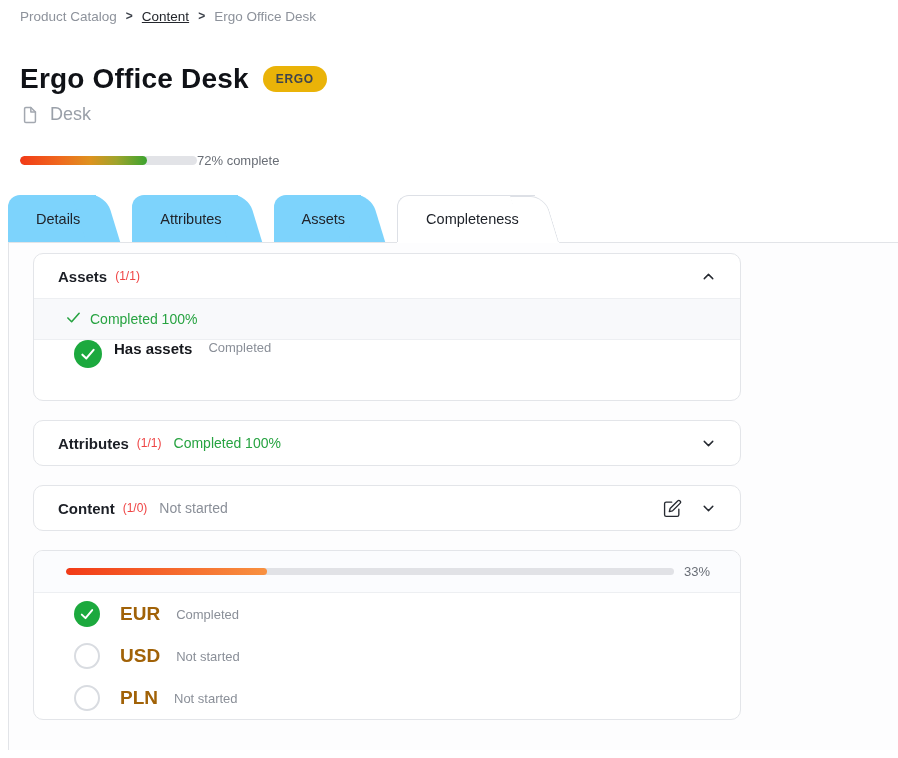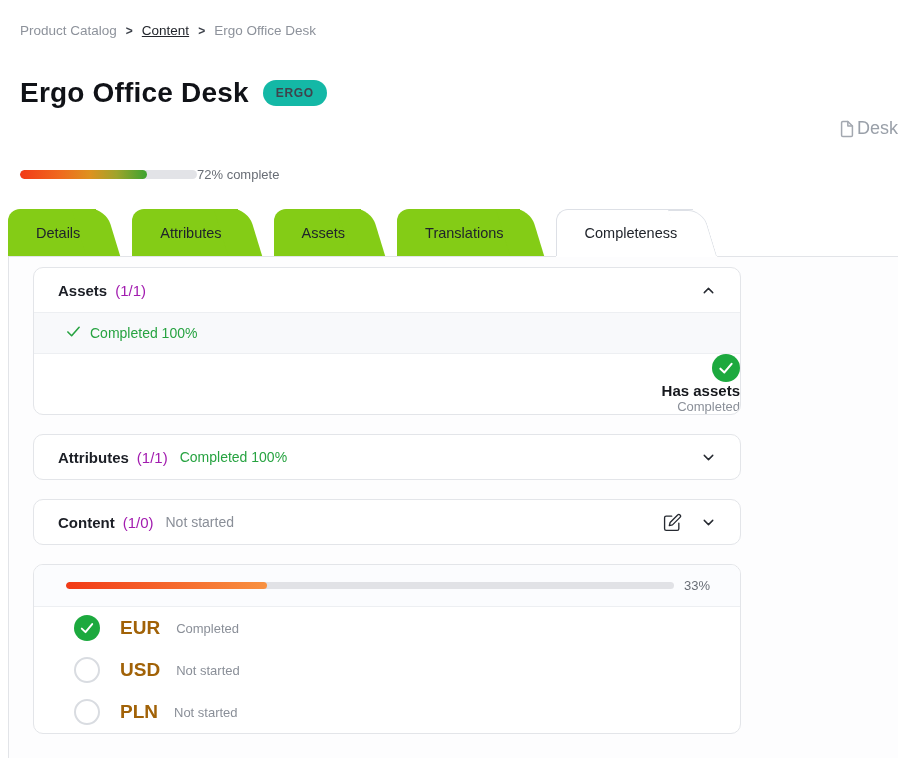--- a/index.html
+++ b/index.html
@@ -1,75 +1,75 @@
 <!DOCTYPE html>
 <html><head>
 <meta charset="utf-8">
 <style>
   * { margin:0; padding:0; box-sizing:border-box; }
   html,body { width:898px; height:758px; overflow:hidden; background:#fff;
     font-family:"Liberation Sans", sans-serif; color:#1c1f26; }
 
   
-  .breadcrumb { display:flex; align-items:flex-end; gap:9px; padding:23px 0 0 20px;
+  .breadcrumb { display:flex; align-items:flex-start; gap:9px; padding:9px 0 0 20px;
     font-size:13.5px; }
   .crumb { color:#8d929b; text-decoration:none; }
   .crumb--link { color:#23262c; text-decoration:underline; font-weight:500; }
   .crumb-sep { color:#3c414a; font-size:12px; font-weight:700; }
 
   
   .title-row { display:flex; align-items:flex-start; margin:39px 0 0 20px; }
   .page-title { font-size:28px; font-weight:800; color:#101217; line-height:32px; letter-spacing:0.2px; }
-  .badge { margin:3px 0 0 14px; background:#14b8a6; color:#3f444d; font-size:12px;
+  .badge { margin:3px 0 0 14px; background:#eab308; color:#3f444d; font-size:12px;
     font-weight:700; letter-spacing:0.6px; padding:6px 13px; border-radius:14px; }
-  .family-row { display:flex; align-items:center; margin:9px 0 0 20px;justify-content:flex-end; }
+  .family-row { display:flex; align-items:center; gap:10px; margin:9px 0 0 20px; }
   .family-row svg { display:block; }
   .family-label { font-size:18px; color:#9aa0a9; }
 
   .progress-row { display:flex; align-items:center; margin:28px 0 0 20px; }
   .pbar { width:177px; height:9px; border-radius:5px; background:#e2e3e7; overflow:hidden; }
   .pbar-fill { height:100%; border-radius:5px;
     background:linear-gradient(90deg,#f23a17 0%,#ef6a1e 32%,#de921f 55%,#9fa42c 76%,#3ba32f 100%); }
   .pbar-label { font-size:13px; color:#696e76; }
 
   
   .tabs { display:flex; align-items:stretch; height:47px; margin:27px 0 0 8px; position:relative; z-index:2; }
   .tab { position:relative; display:flex; align-items:center; height:47px;
-    padding:0 16px 0 28px; margin-right:36px; background:#84cc16;
+    padding:0 16px 0 28px; margin-right:36px; background:#7dd3fc;
     border-top-left-radius:12px; font-size:14.5px; color:#20242b; cursor:pointer; white-space:nowrap; }
   .tab::after { content:""; position:absolute; top:0; bottom:0; right:-17px; width:34px;
     background:inherit; transform:skewX(17deg); border-top-right-radius:15px; }
   .tab--active { background:#fff; border-left:1px solid #dde0e6; border-top:1px solid #dde0e6;
     box-shadow:0 1px 0 0 #fff; }
   .tab--active::after { background:#fff; border-right:1px solid #dde0e6; border-top:1px solid #dde0e6;
     box-shadow:0 1px 0 0 #fff; }
   .tab-label { position:relative; z-index:1; }
 
   
   .panel { margin-left:8px; height:508px; border-top:1px solid #e2e4e8; border-left:1px solid #e2e4e8;
     background:#fdfdfe; padding:10px 0 0 24px; }
 
   .card { width:708px; background:#fff; border:1px solid #e3e5e9; border-radius:10px;
     margin-bottom:19px; overflow:hidden; }
   .card-header { height:44px; display:flex; align-items:center; padding:0 20px 0 24px; cursor:pointer; }
   .card-title { font-size:15px; font-weight:700; color:#1c1f26; }
-  .card-count { font-size:15px; color:#a21caf; margin-left:8px; }
+  .card-count { font-size:12px; color:#ef4444; margin-left:8px; }
   .card-status { font-size:14px; margin-left:12px; }
   .text-green { color:#27a341; }
   .muted { color:#8a8f98; }
   .header-spacer { flex:1; }
   .icon-btn { display:flex; align-items:center; justify-content:center; width:24px; height:24px;
     cursor:pointer; }
   .icon-btn + .icon-btn { margin-left:12px; }
 
   .summary-row { height:42px; display:flex; align-items:center; gap:9px; padding-left:32px;
     background:#f8f9fb; border-top:1px solid #edeff2; border-bottom:1px solid #edeff2;
     font-size:14px; }
 
-  .item-row { display:flex; align-items:flex-end; height:60px; padding-left:40px;flex-direction:column; }
+  .item-row { display:flex; align-items:flex-start; height:60px; padding-left:40px; }
   .check-circle { width:28px; height:28px; flex:0 0 auto; }
   .item-name { font-size:15px; font-weight:700; margin-left:12px; color:#16181d; }
   .item-status { font-size:13px; margin-left:16px; }
 
   
   .bar-row { height:42px; display:flex; align-items:center; padding:0 30px 0 32px;
     background:#fbfcfe; border-bottom:1px solid #edeff2;justify-content:space-between; }
   .bar-track { flex:0 0 608px; height:7px; border-radius:4px; background:#e1e2e6; overflow:hidden; }
   .bar-fill { height:100%; border-radius:4px; background:linear-gradient(90deg,#f23a17,#f89140); }
   .bar-label { margin-left:auto; font-size:13px; color:#696e76; }
@@ -116,23 +116,20 @@
 <div class="tabs">
   <div class="tab">
       <span class="tab-label">Details</span>
     </div>
   <div class="tab">
       <span class="tab-label">Attributes</span>
     </div>
   <div class="tab">
       <span class="tab-label">Assets</span>
     </div>
-  <div class="tab">
-      <span class="tab-label">Translations</span>
-    </div>
   <div class="tab tab--active">
       <span class="tab-label">Completeness</span>
     </div>
 </div>
 
 <div class="panel">
 
   <section class="card">
     <div class="card-header">
       <span class="card-title">Assets</span>

